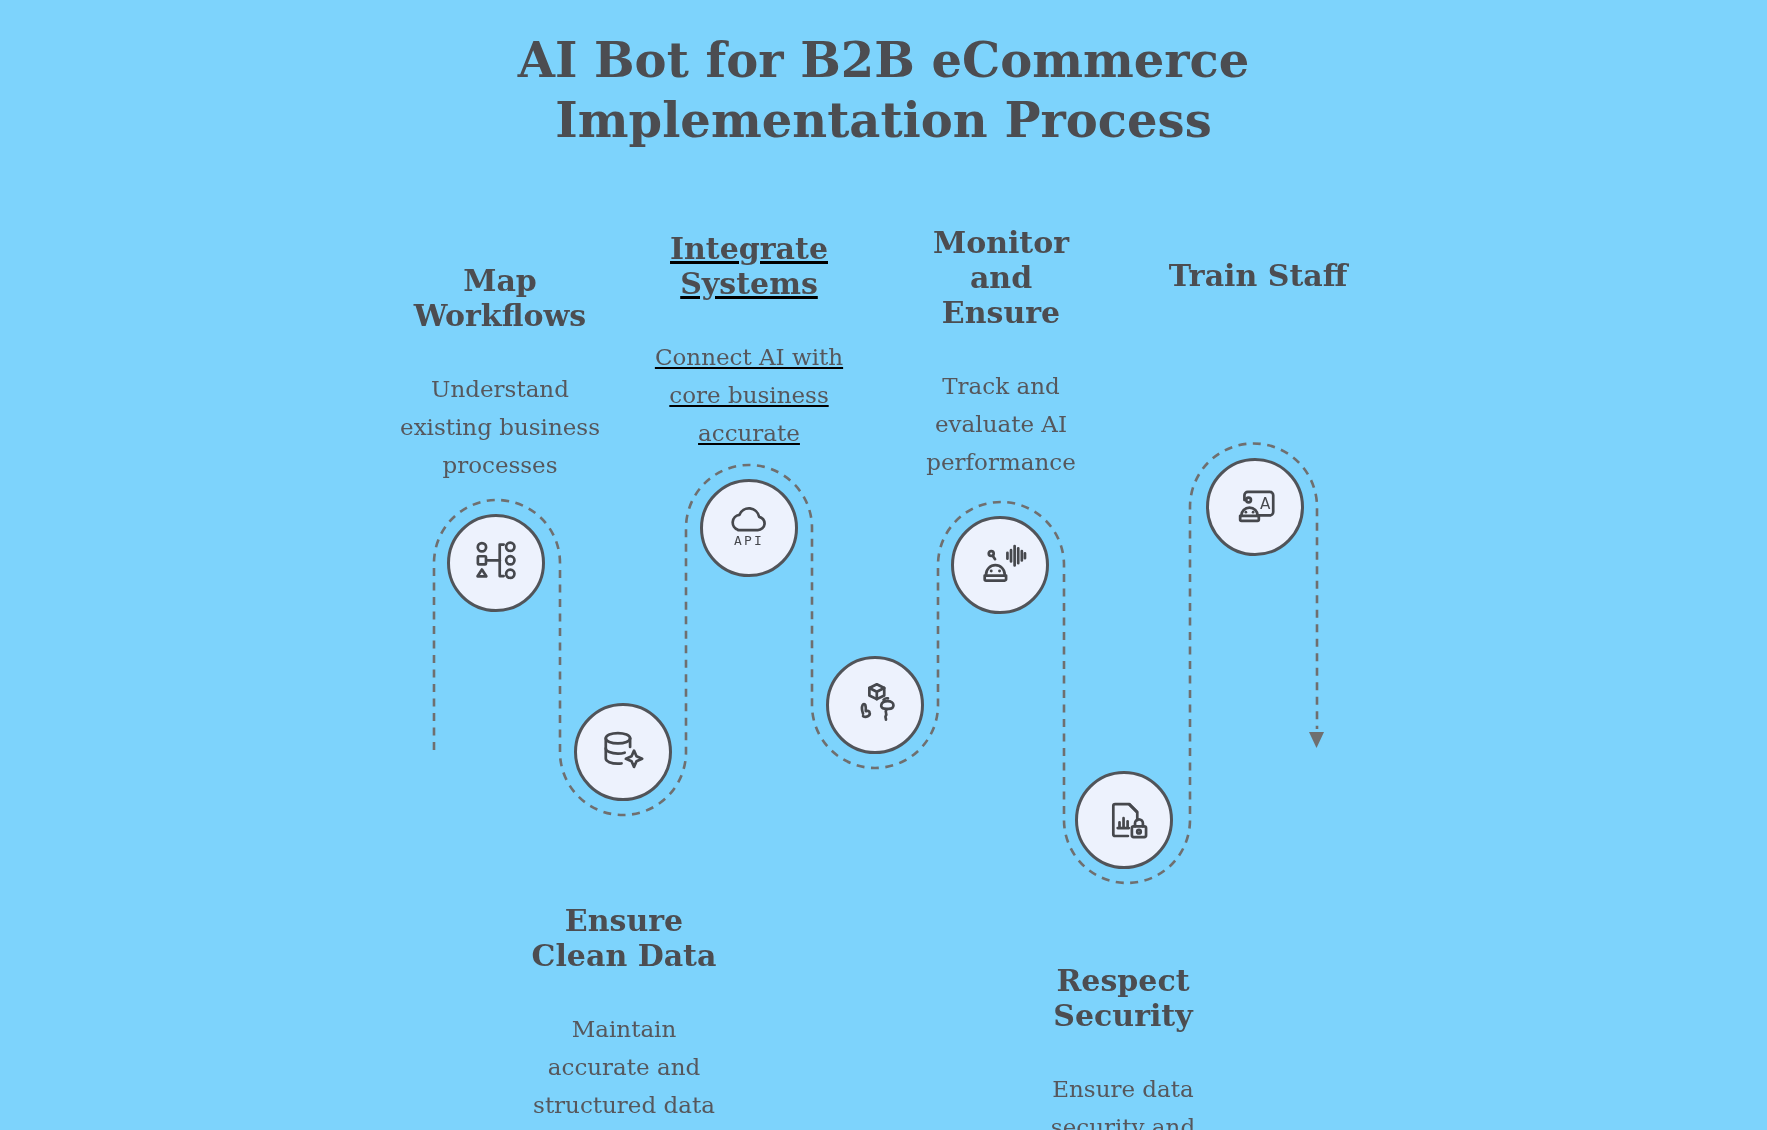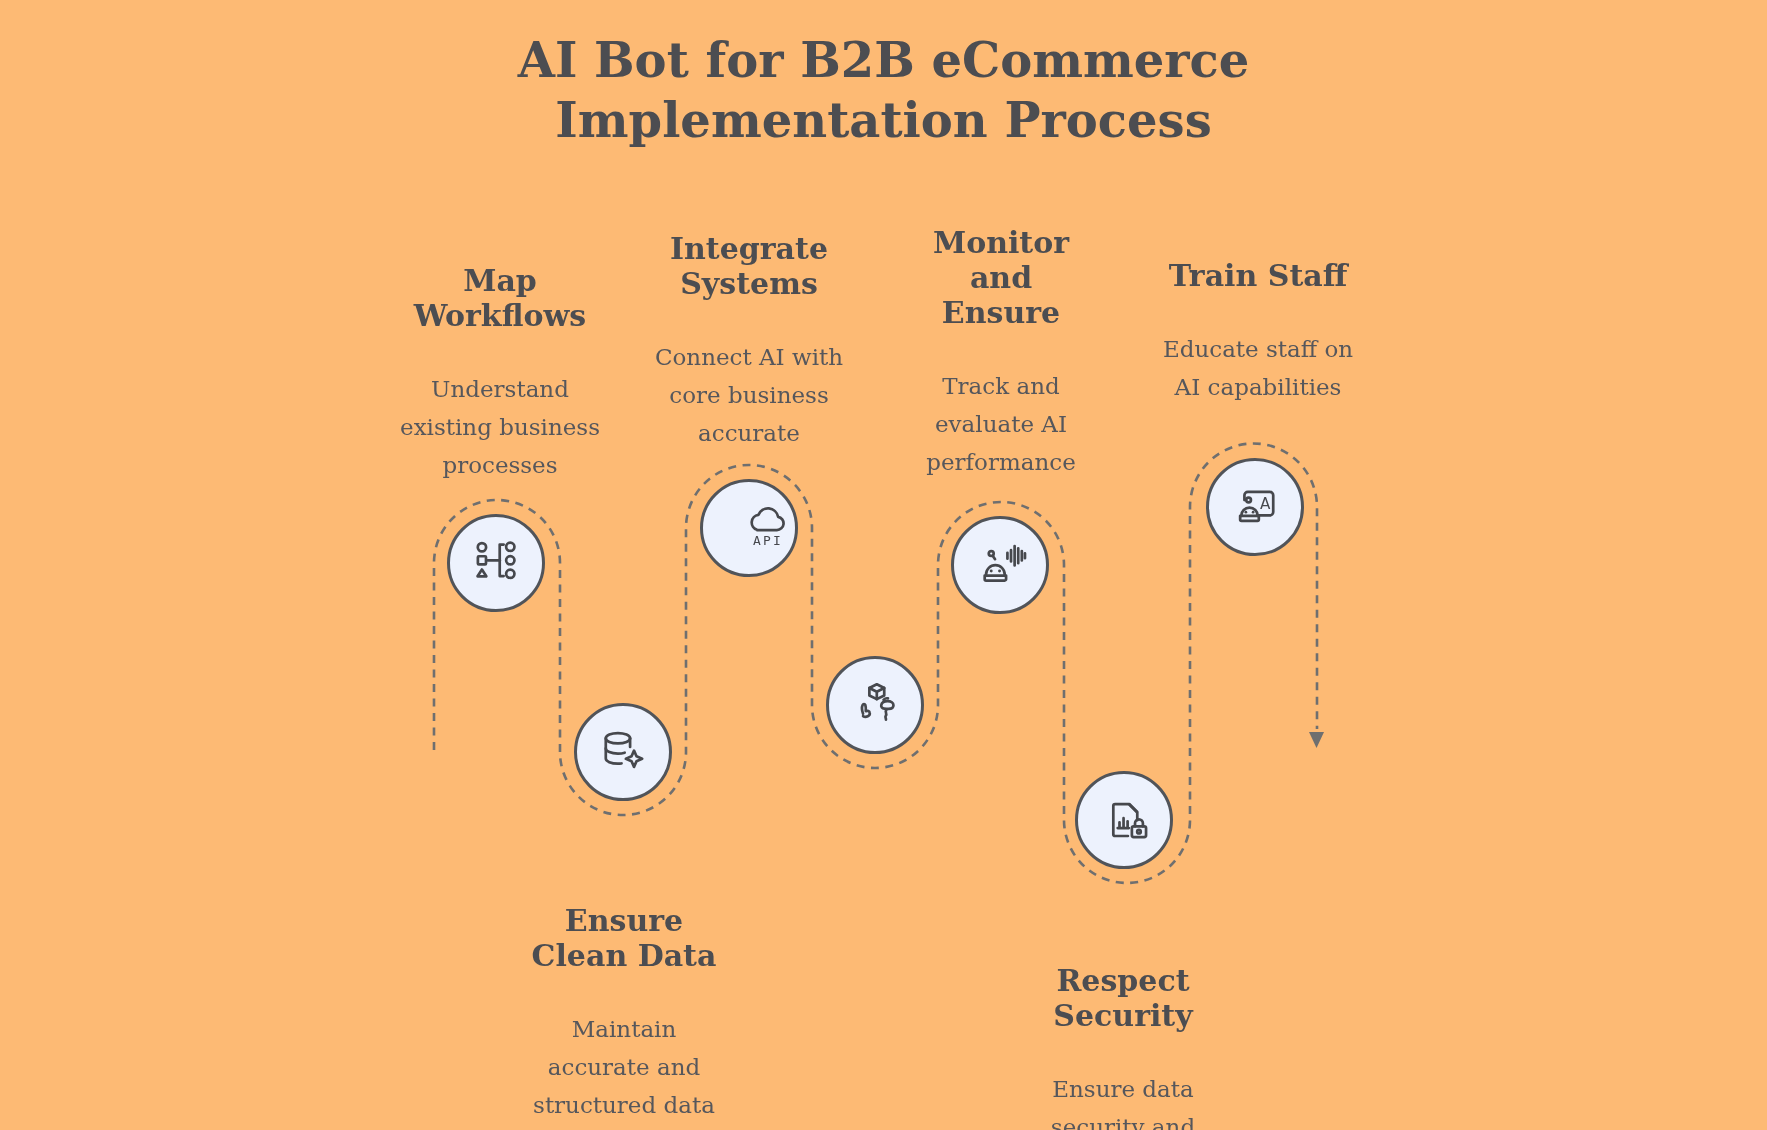--- a/index.html
+++ b/index.html
@@ -1,16 +1,16 @@
 <!DOCTYPE html>
 <html><head>
 <meta charset="utf-8">
 <style>
   html,body{margin:0;padding:0;background:#000;}
-  .canvas{position:relative;width:1767px;height:1130px;background:#fdba74;overflow:hidden;
+  .canvas{position:relative;width:1767px;height:1130px;background:#7dd3fc;overflow:hidden;
           font-family:"DejaVu Serif",serif;}
   .title{position:absolute;left:0;right:0;top:30px;margin:0;text-align:center;
          font-size:48px;line-height:60px;font-weight:bold;color:#4c4d51;white-space:pre-line;}
   .path-svg{position:absolute;left:0;top:0;}
   .flow{fill:none;stroke:#6f6f6f;stroke-width:2.6;stroke-dasharray:8 6.5;}
   .arrowhead{fill:#6f6f6f;}
   .node{position:absolute;width:98px;height:98px;box-sizing:border-box;border-radius:50%;
         background:#edf2fd;border:3px solid #515459;display:flex;align-items:center;justify-content:center;}
   .ic{width:54px;height:54px;}
   .ic *{stroke:#46484d;stroke-width:2.4;fill:none;stroke-linecap:round;stroke-linejoin:round;}
@@ -53,21 +53,21 @@
   <div class="node" style="left:574px;top:703px;">
     <svg class="ic" viewBox="0 0 48 48">
       <ellipse cx="19.5" cy="11.8" rx="10.8" ry="4.6"></ellipse>
       <path d="M8.7 11.8 V29.8 c0 2.5 4.8 4.6 10.8 4.6 c1.1 0 2.2 -0.1 3.2 -0.2"></path>
       <path d="M30.3 11.8 V19.5"></path>
       <path d="M8.7 20.8 c0 2.5 4.8 4.6 10.8 4.6 c2.2 0 4.3 -0.3 6 -0.8"></path>
       <path d="M33.8 22.8 L36 27.8 L41 30 L36 32.2 L33.8 37.2 L31.6 32.2 L26.6 30 L31.6 27.8 Z"></path>
     </svg>
   </div>
 
-  <div class="node" style="left:700px;top:479px;justify-content:flex-end;">
+  <div class="node" style="left:700px;top:479px;">
     <svg class="ic" viewBox="0 0 48 48">
       <path d="M14.2 25.8 h17.6 a5.9 5.9 0 0 0 1.2 -11.7 a9.2 9.2 0 0 0 -17.6 -1.7 a6.8 6.8 0 0 0 -1.2 13.2"></path>
       <text x="24" y="39" font-size="11.5" letter-spacing="2" text-anchor="middle">API</text>
     </svg>
   </div>
 
   <div class="node" style="left:826px;top:656px;">
     <svg class="ic" viewBox="0 0 48 48">
       <path d="M25.6 5.6 l6.6 3.3 v6.6 l-6.6 3.3 l-6.6 -3.3 V8.9 Z"></path>
       <path d="M19 8.9 l6.6 3.3 l6.6 -3.3 M25.6 12.2 v6.6"></path>
@@ -122,21 +122,21 @@
   </div>
 
   <div class="step" style="left:624px;top:884px;">
     <div class="step-title">Ensure
 Clean Data</div>
     <div class="step-desc">Maintain
 accurate and
 structured data</div>
   </div>
 
-  <div class="step" style="left:749px;top:212px;">
+  <div class="step" style="left:749px;top:212px;text-decoration:underline;">
     <div class="step-title">Integrate
 Systems</div>
     <div class="step-desc">Connect AI with
 core business
 accurate</div>
   </div>
 
 
   <div class="step" style="left:1001px;top:206px;">
     <div class="step-title">Monitor
@@ -150,17 +150,15 @@
   <div class="step" style="left:1123px;top:944px;">
     <div class="step-title">Respect
 Security</div>
     <div class="step-desc">Ensure data
 security and
 compliance</div>
   </div>
 
   <div class="step" style="left:1258px;top:239px;">
     <div class="step-title">Train Staff</div>
-    <div class="step-desc">Educate staff on
-AI capabilities</div>
   </div>
 
 </div>
 
 </body></html>

